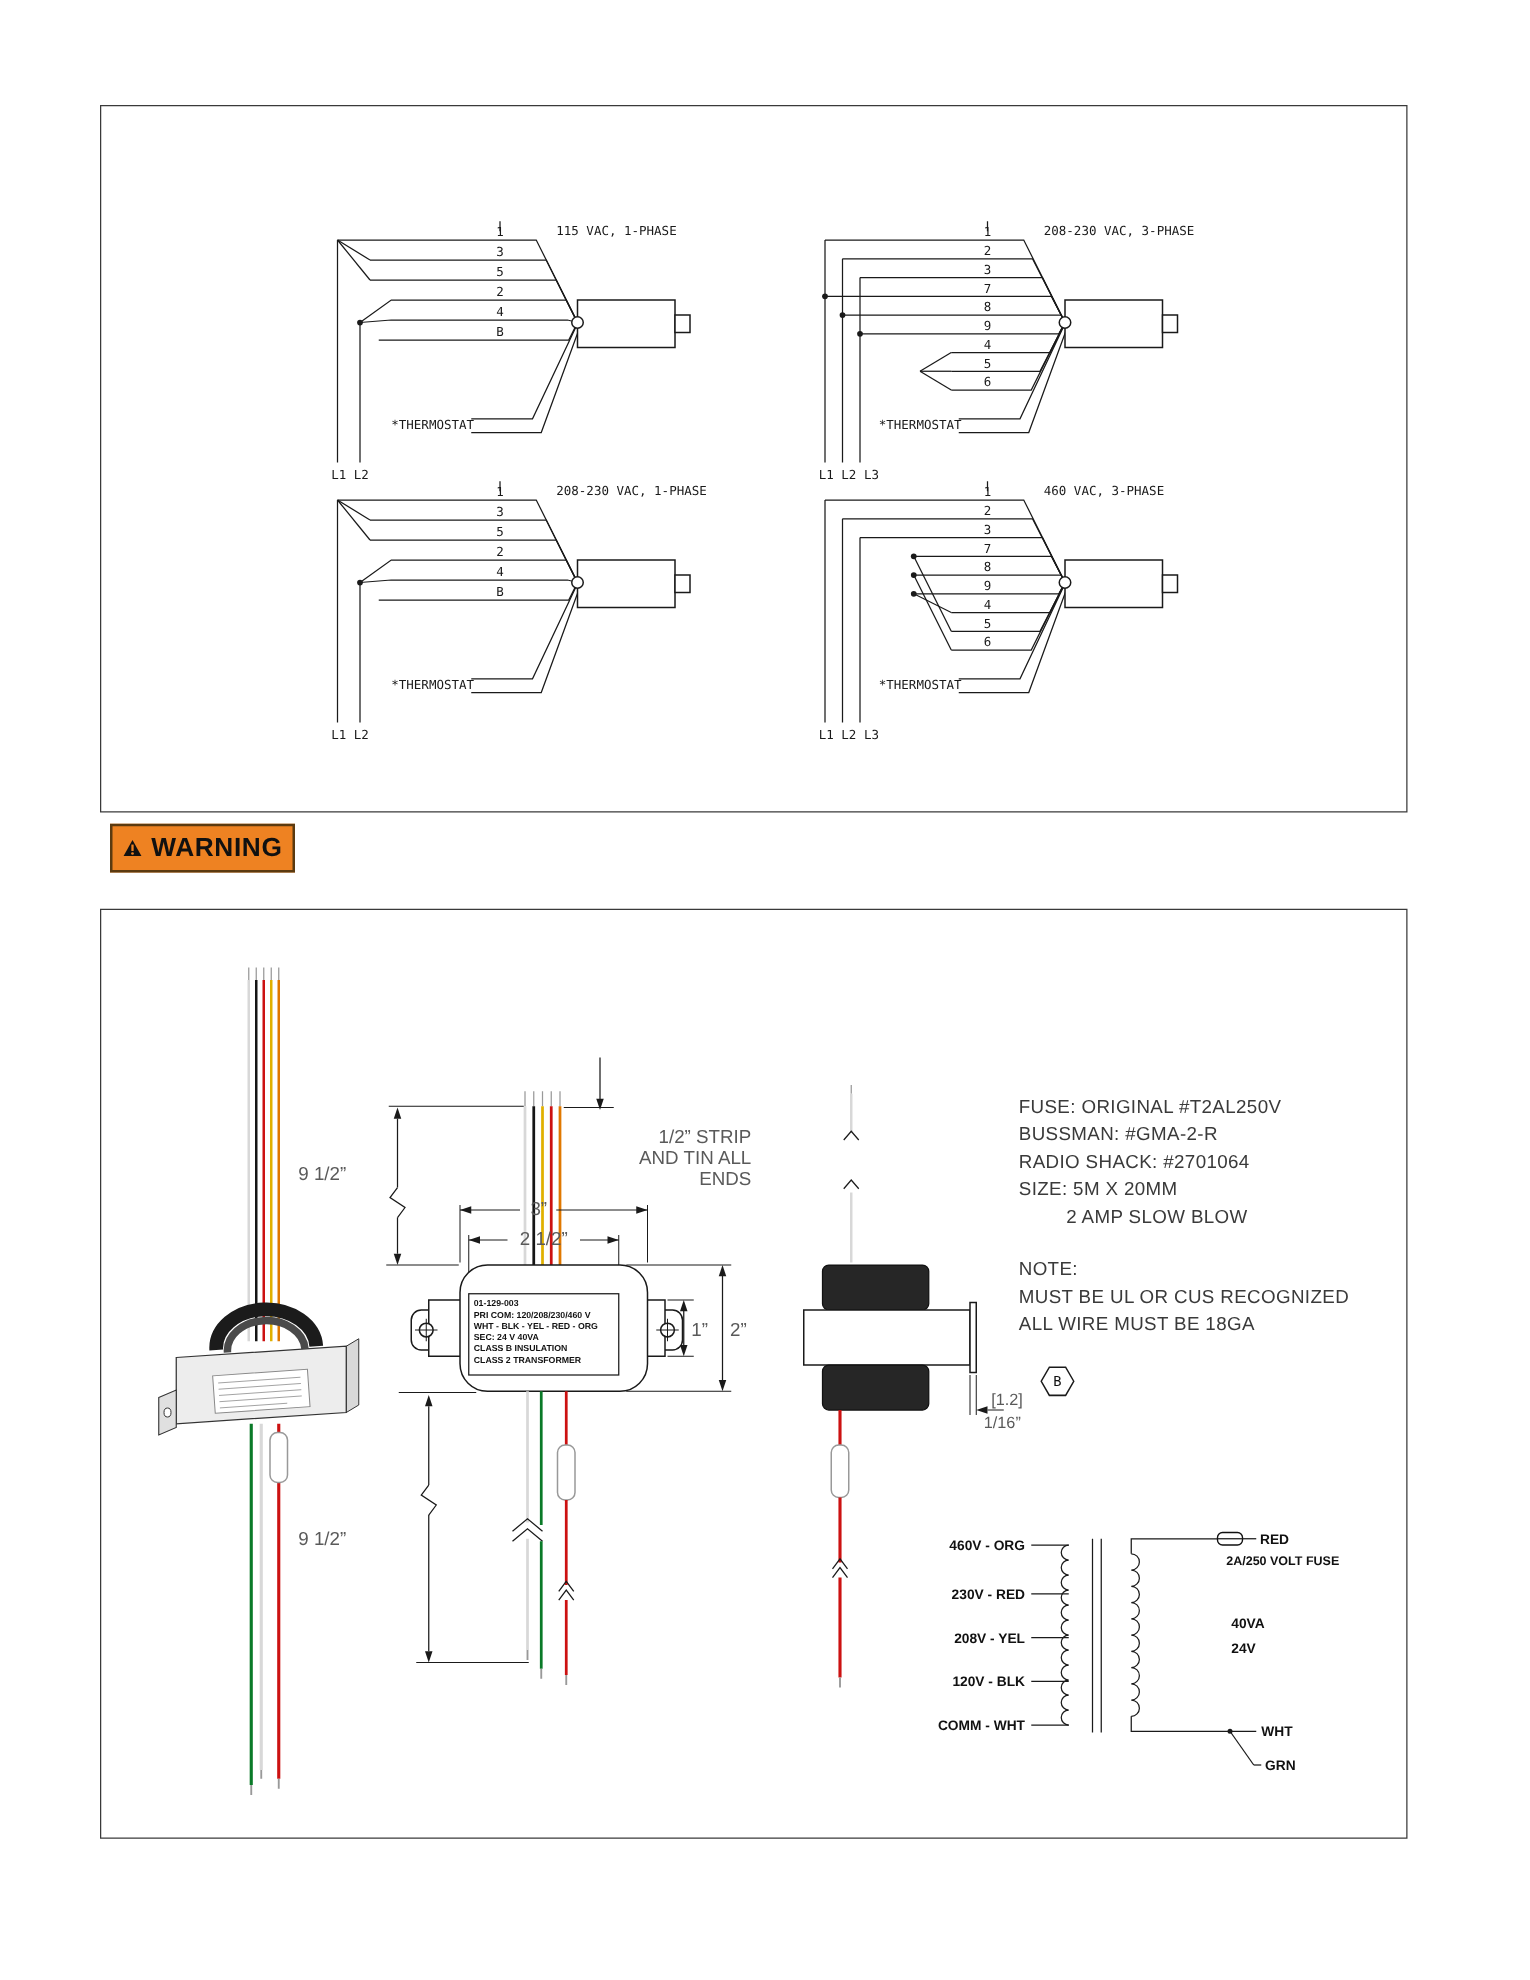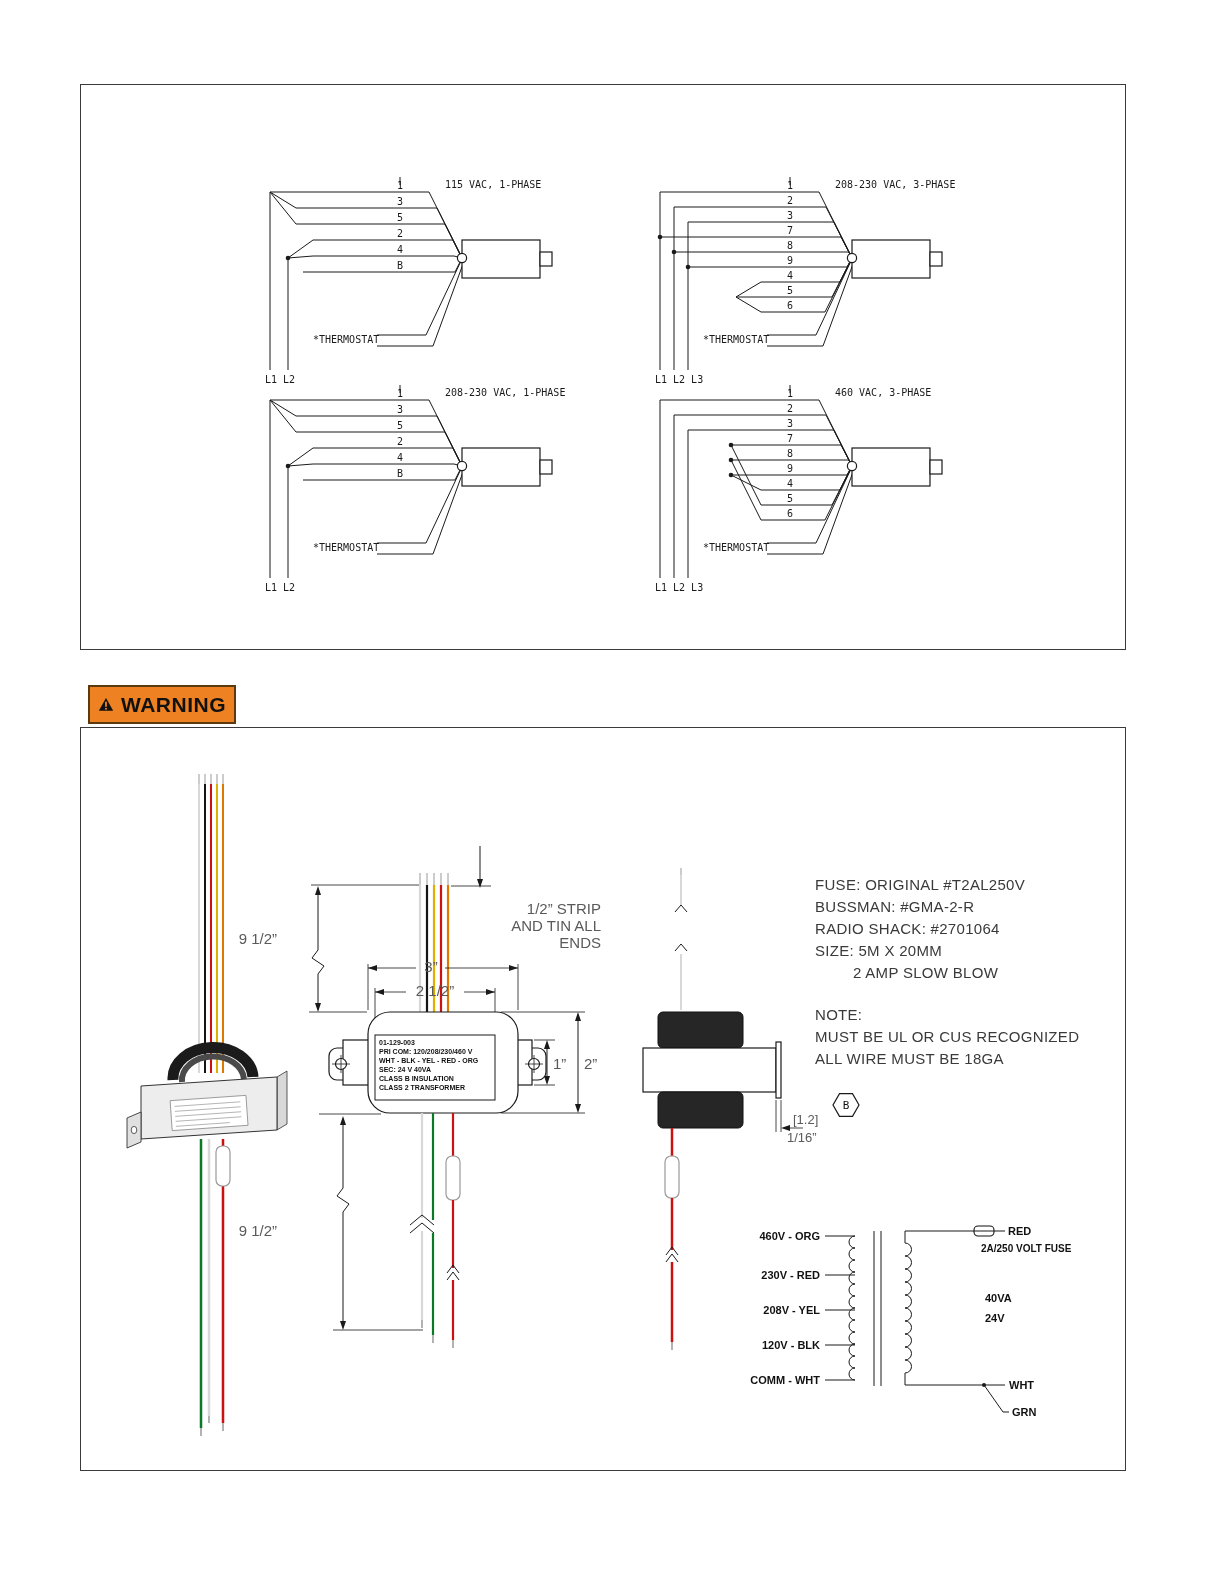--- a/index.html
+++ b/index.html
@@ -1,21 +1,21 @@
 <!DOCTYPE html>
 <html><head>
 <meta charset="utf-8">
 <style>
   html,body{margin:0;padding:0;background:#fff;}
   body{width:1224px;height:1584px;position:relative;font-family:"Liberation Sans",sans-serif;}
   .box{position:absolute;background:#fff;border:1px solid #3a3a3a;box-sizing:border-box;}
   #topBox{left:80px;top:84px;width:1046px;height:566px;}
   #bottomBox{left:80px;top:727px;width:1046px;height:744px;}
   #warnBanner{position:absolute;left:88px;top:659px;width:148px;height:39px;background:#EE8222;
-    border:2px solid #5b3a10;box-sizing:border-box;display:flex;align-items:center;gap:7px;padding:0 8px;margin-top:26px;}
+    border:2px solid #5b3a10;box-sizing:border-box;display:flex;align-items:center;gap:7px;padding:0 8px;}
   #warnBanner .wtext{font-weight:bold;font-size:21px;color:#111;letter-spacing:.5px;}
   svg{display:block;}
   
   .k{stroke:#1a1a1a;fill:none;stroke-width:1;}
   .kt{stroke:#1a1a1a;fill:none;stroke-width:.8;}
   .wh{fill:#fff;stroke:#1a1a1a;stroke-width:1.2;}
   .dk{fill:#262626;stroke:#111;stroke-width:1;}
   .ar{fill:#1a1a1a;stroke:none;}
   .dot{fill:#1a1a1a;stroke:none;}
   

